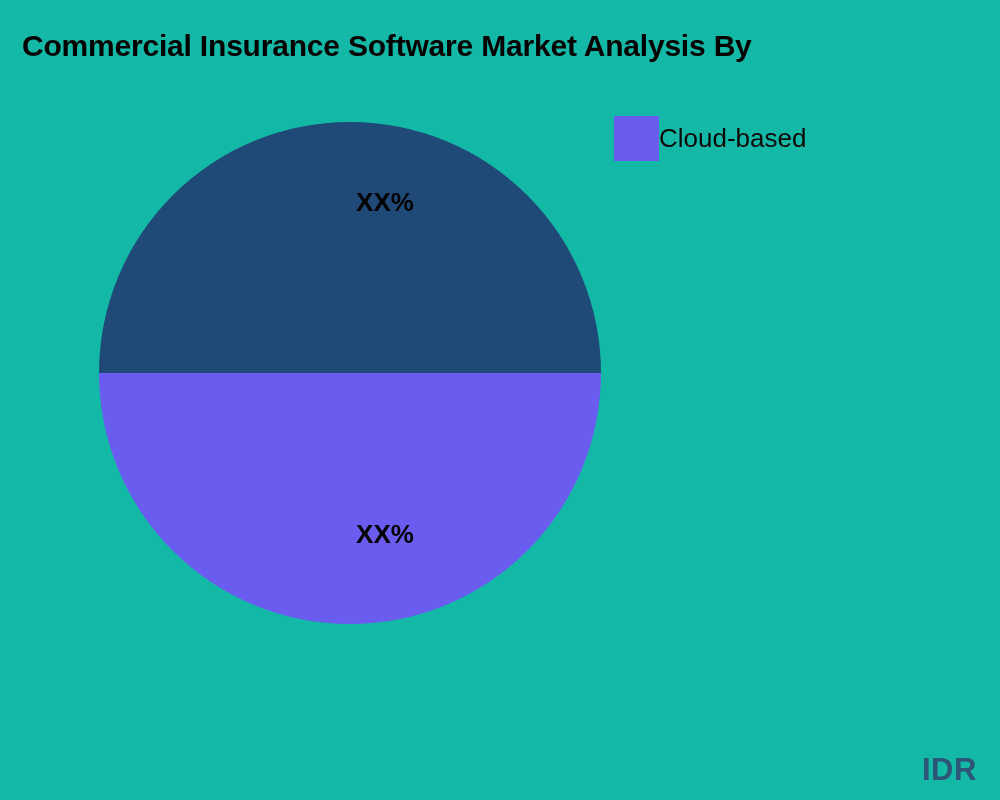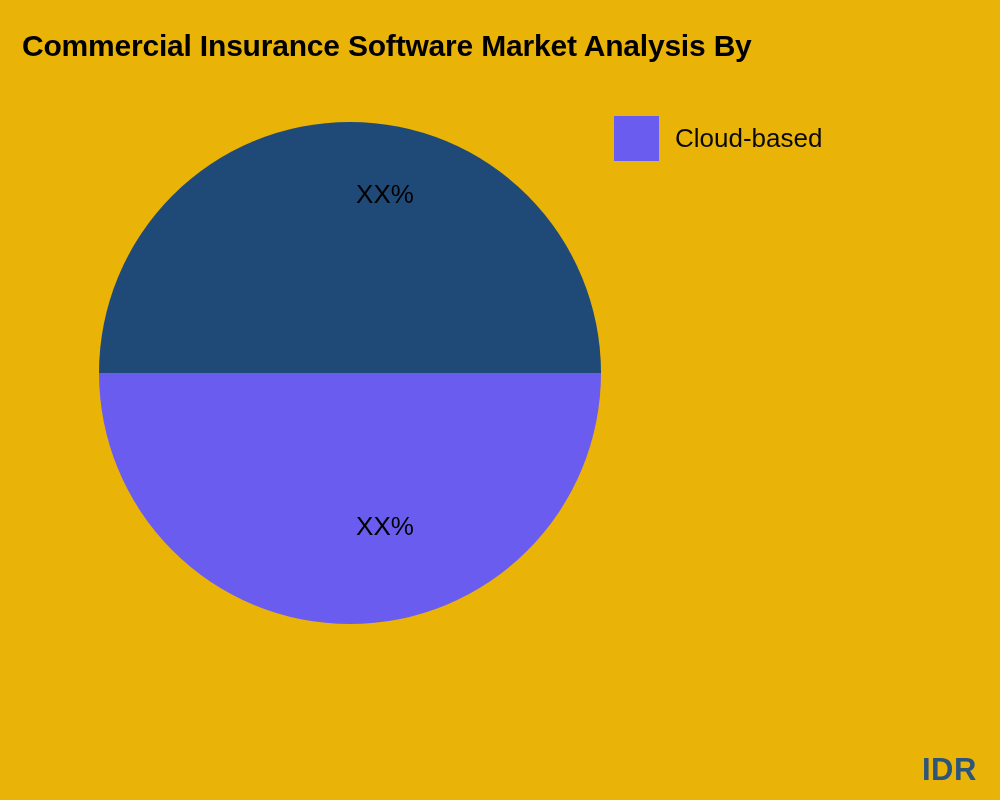--- a/index.html
+++ b/index.html
@@ -47,25 +47,26 @@
   }
   .pie-svg {
     display: block;
     width: 502px;
     height: 502px;
   }
 
   .slice-label {
     position: absolute;
     font-size: 26px;
-    font-weight: 400;
+    font-weight: 700;
     color: #000000;
     text-align: center;
     white-space: nowrap;
     font-family: "Liberation Sans", sans-serif;
+    margin-top: 8px;
   }
   .slice-label-top {
     left: 226px;
     top: 57px;
     width: 120px;
   }
   .slice-label-bottom {
     left: 226px;
     top: 389px;
     width: 120px;
@@ -83,21 +84,20 @@
     align-items: center;
     height: 45px;
     margin-bottom: 55px;
   }
   .legend-swatch {
     width: 45px;
     height: 45px;
     flex: 0 0 45px;
   }
   .legend-label {
-    margin-left: 16px;
     font-size: 26px;
     font-weight: 500;
     color: #0a0a0a;
     white-space: nowrap;
     font-family: "Liberation Sans", sans-serif;
   }
 
   
   .watermark {
     position: absolute;
@@ -107,21 +107,21 @@
     font-weight: bold;
     letter-spacing: 0.5px;
     color: #2C5578;
     white-space: nowrap;
     font-family: "Liberation Sans", sans-serif;
   }
 </style>
 </head>
 <body>
 
-<div id="canvas" style="background: #eab308;">
+<div id="canvas" style="background: #14b8a6;">
 
   <div class="chart-title">Commercial Insurance Software Market Analysis By</div>
 
   <div class="pie-wrap">
     <svg class="pie-svg" viewBox="0 0 502 502">
       <path id="slice-top" d="M 251 251 L 502 251 A 251 251 0 0 0 0 251 Z" fill="#1F4A78"></path>
       <path id="slice-bottom" d="M 251 251 L 0 251 A 251 251 0 0 0 502 251 Z" fill="#6B5CF0"></path>
     </svg>
 
     <div class="slice-label slice-label-top">XX%</div>

